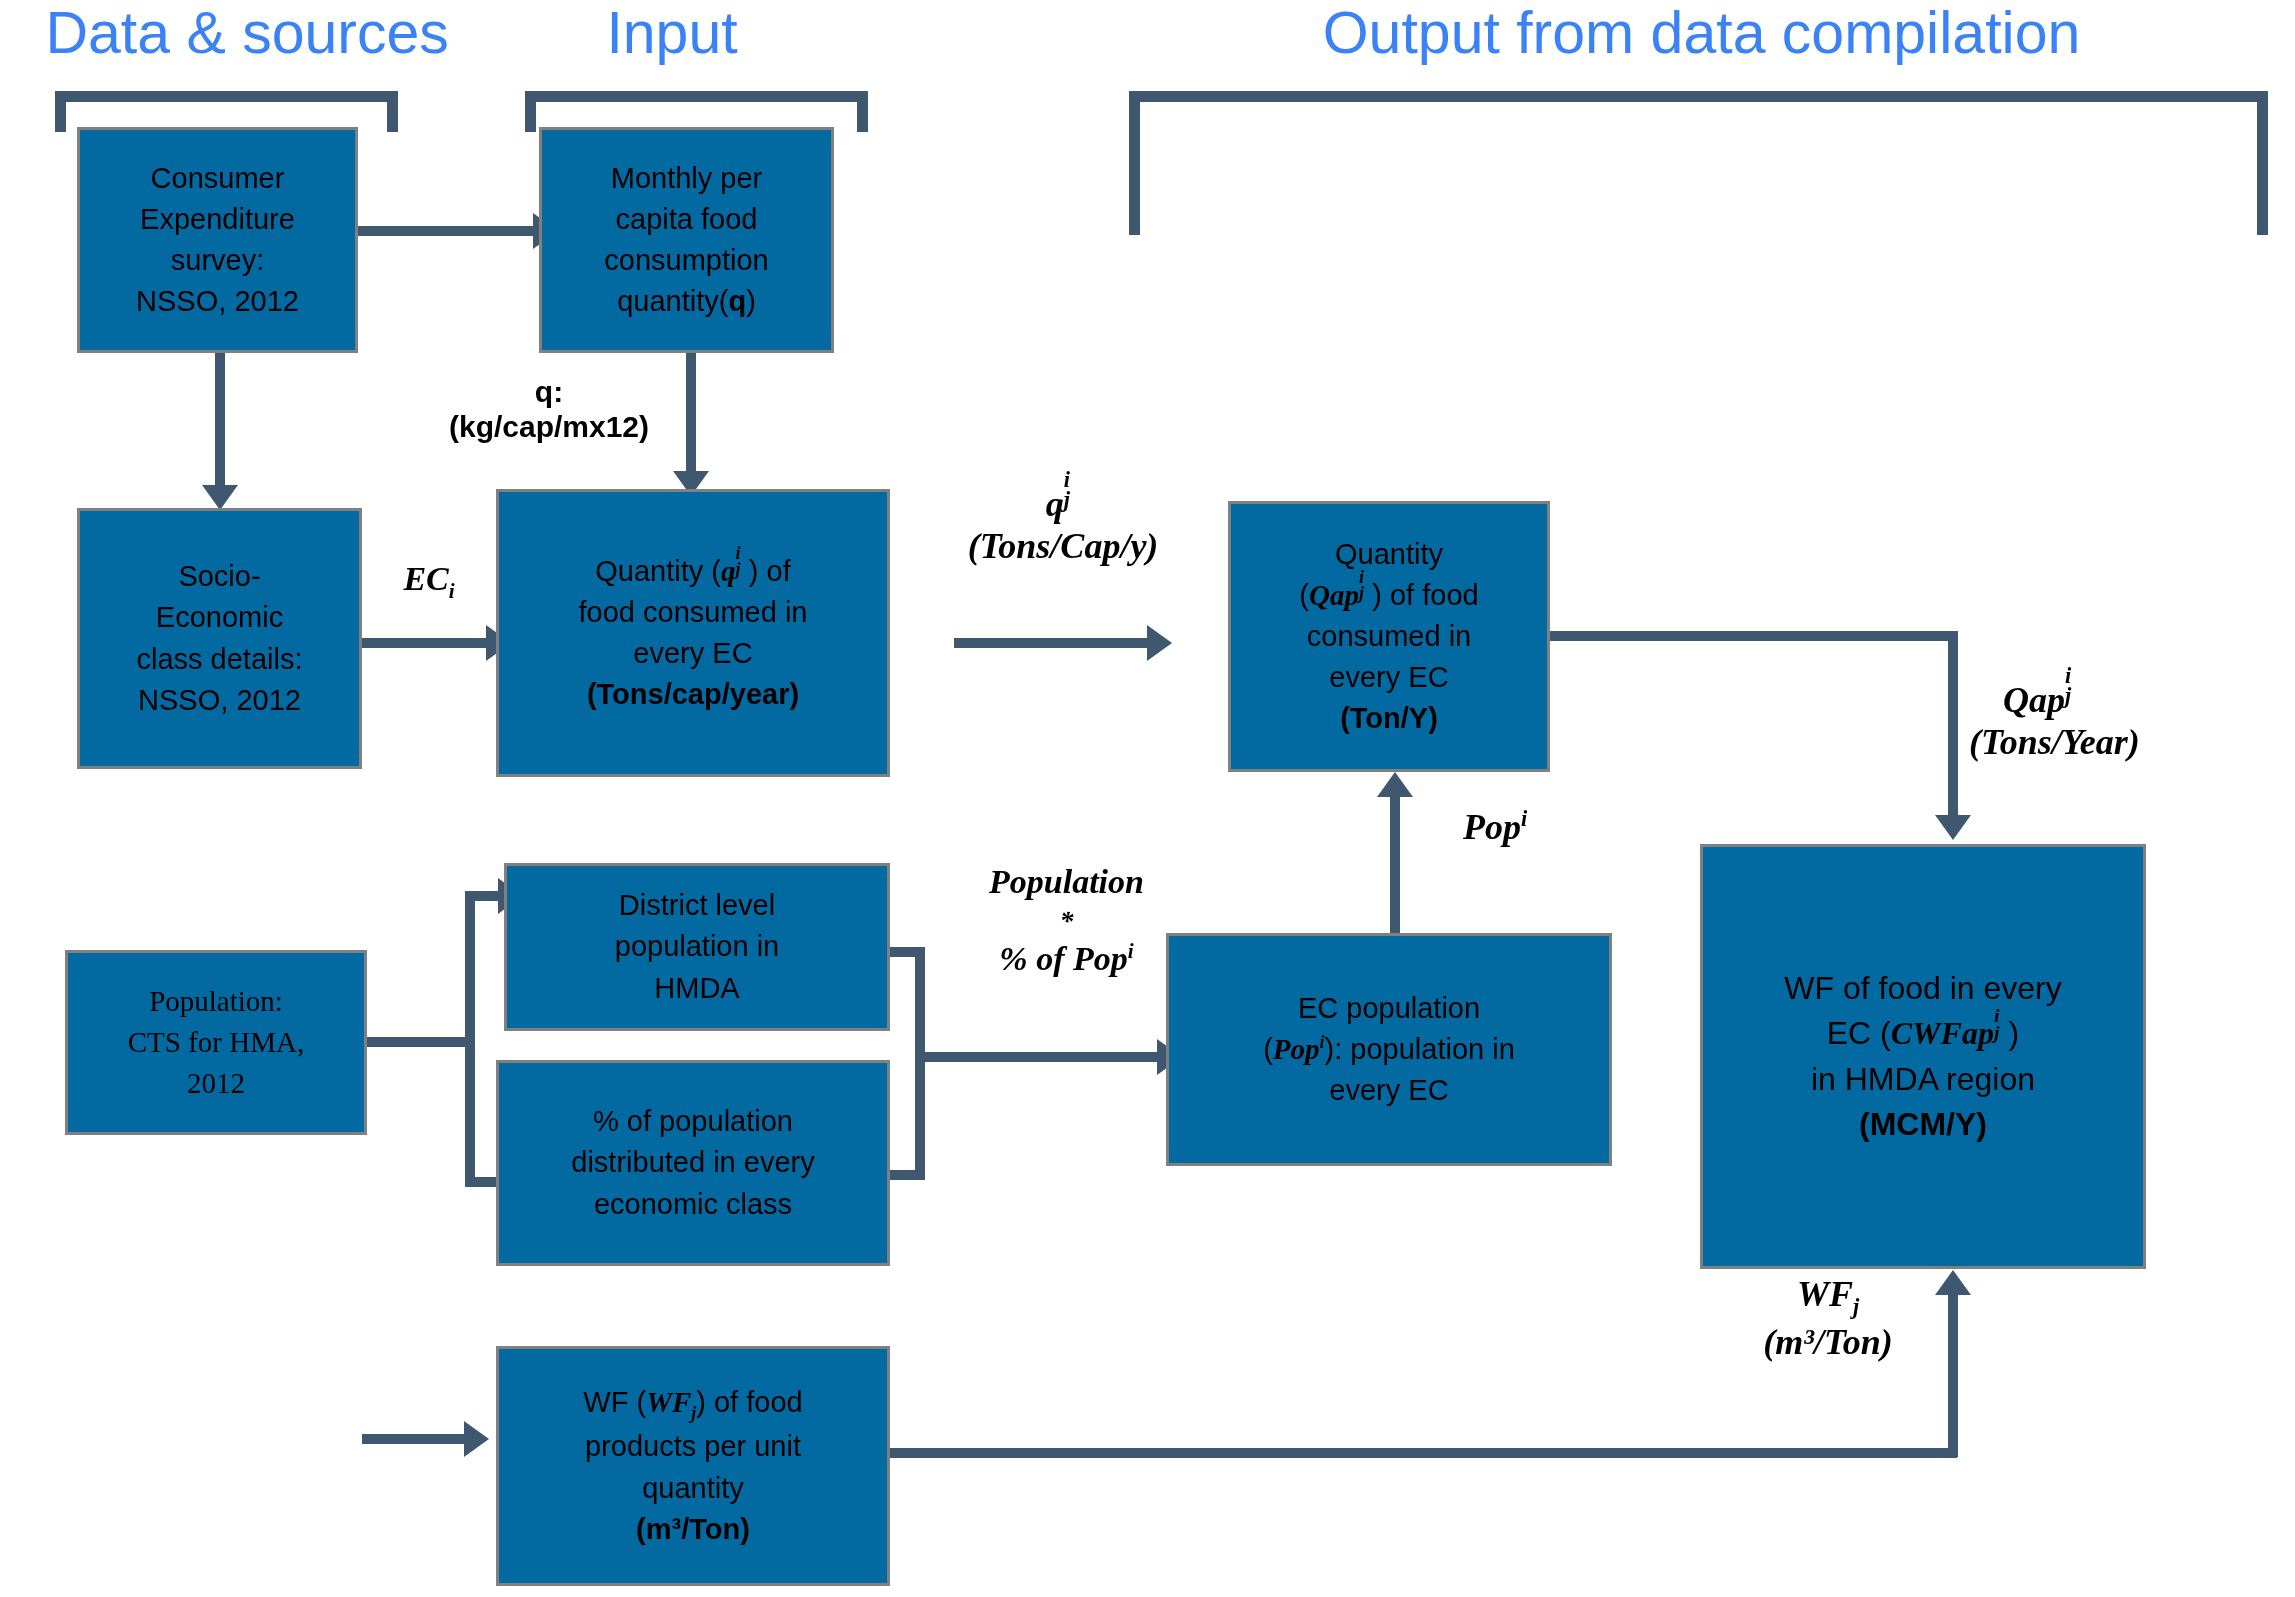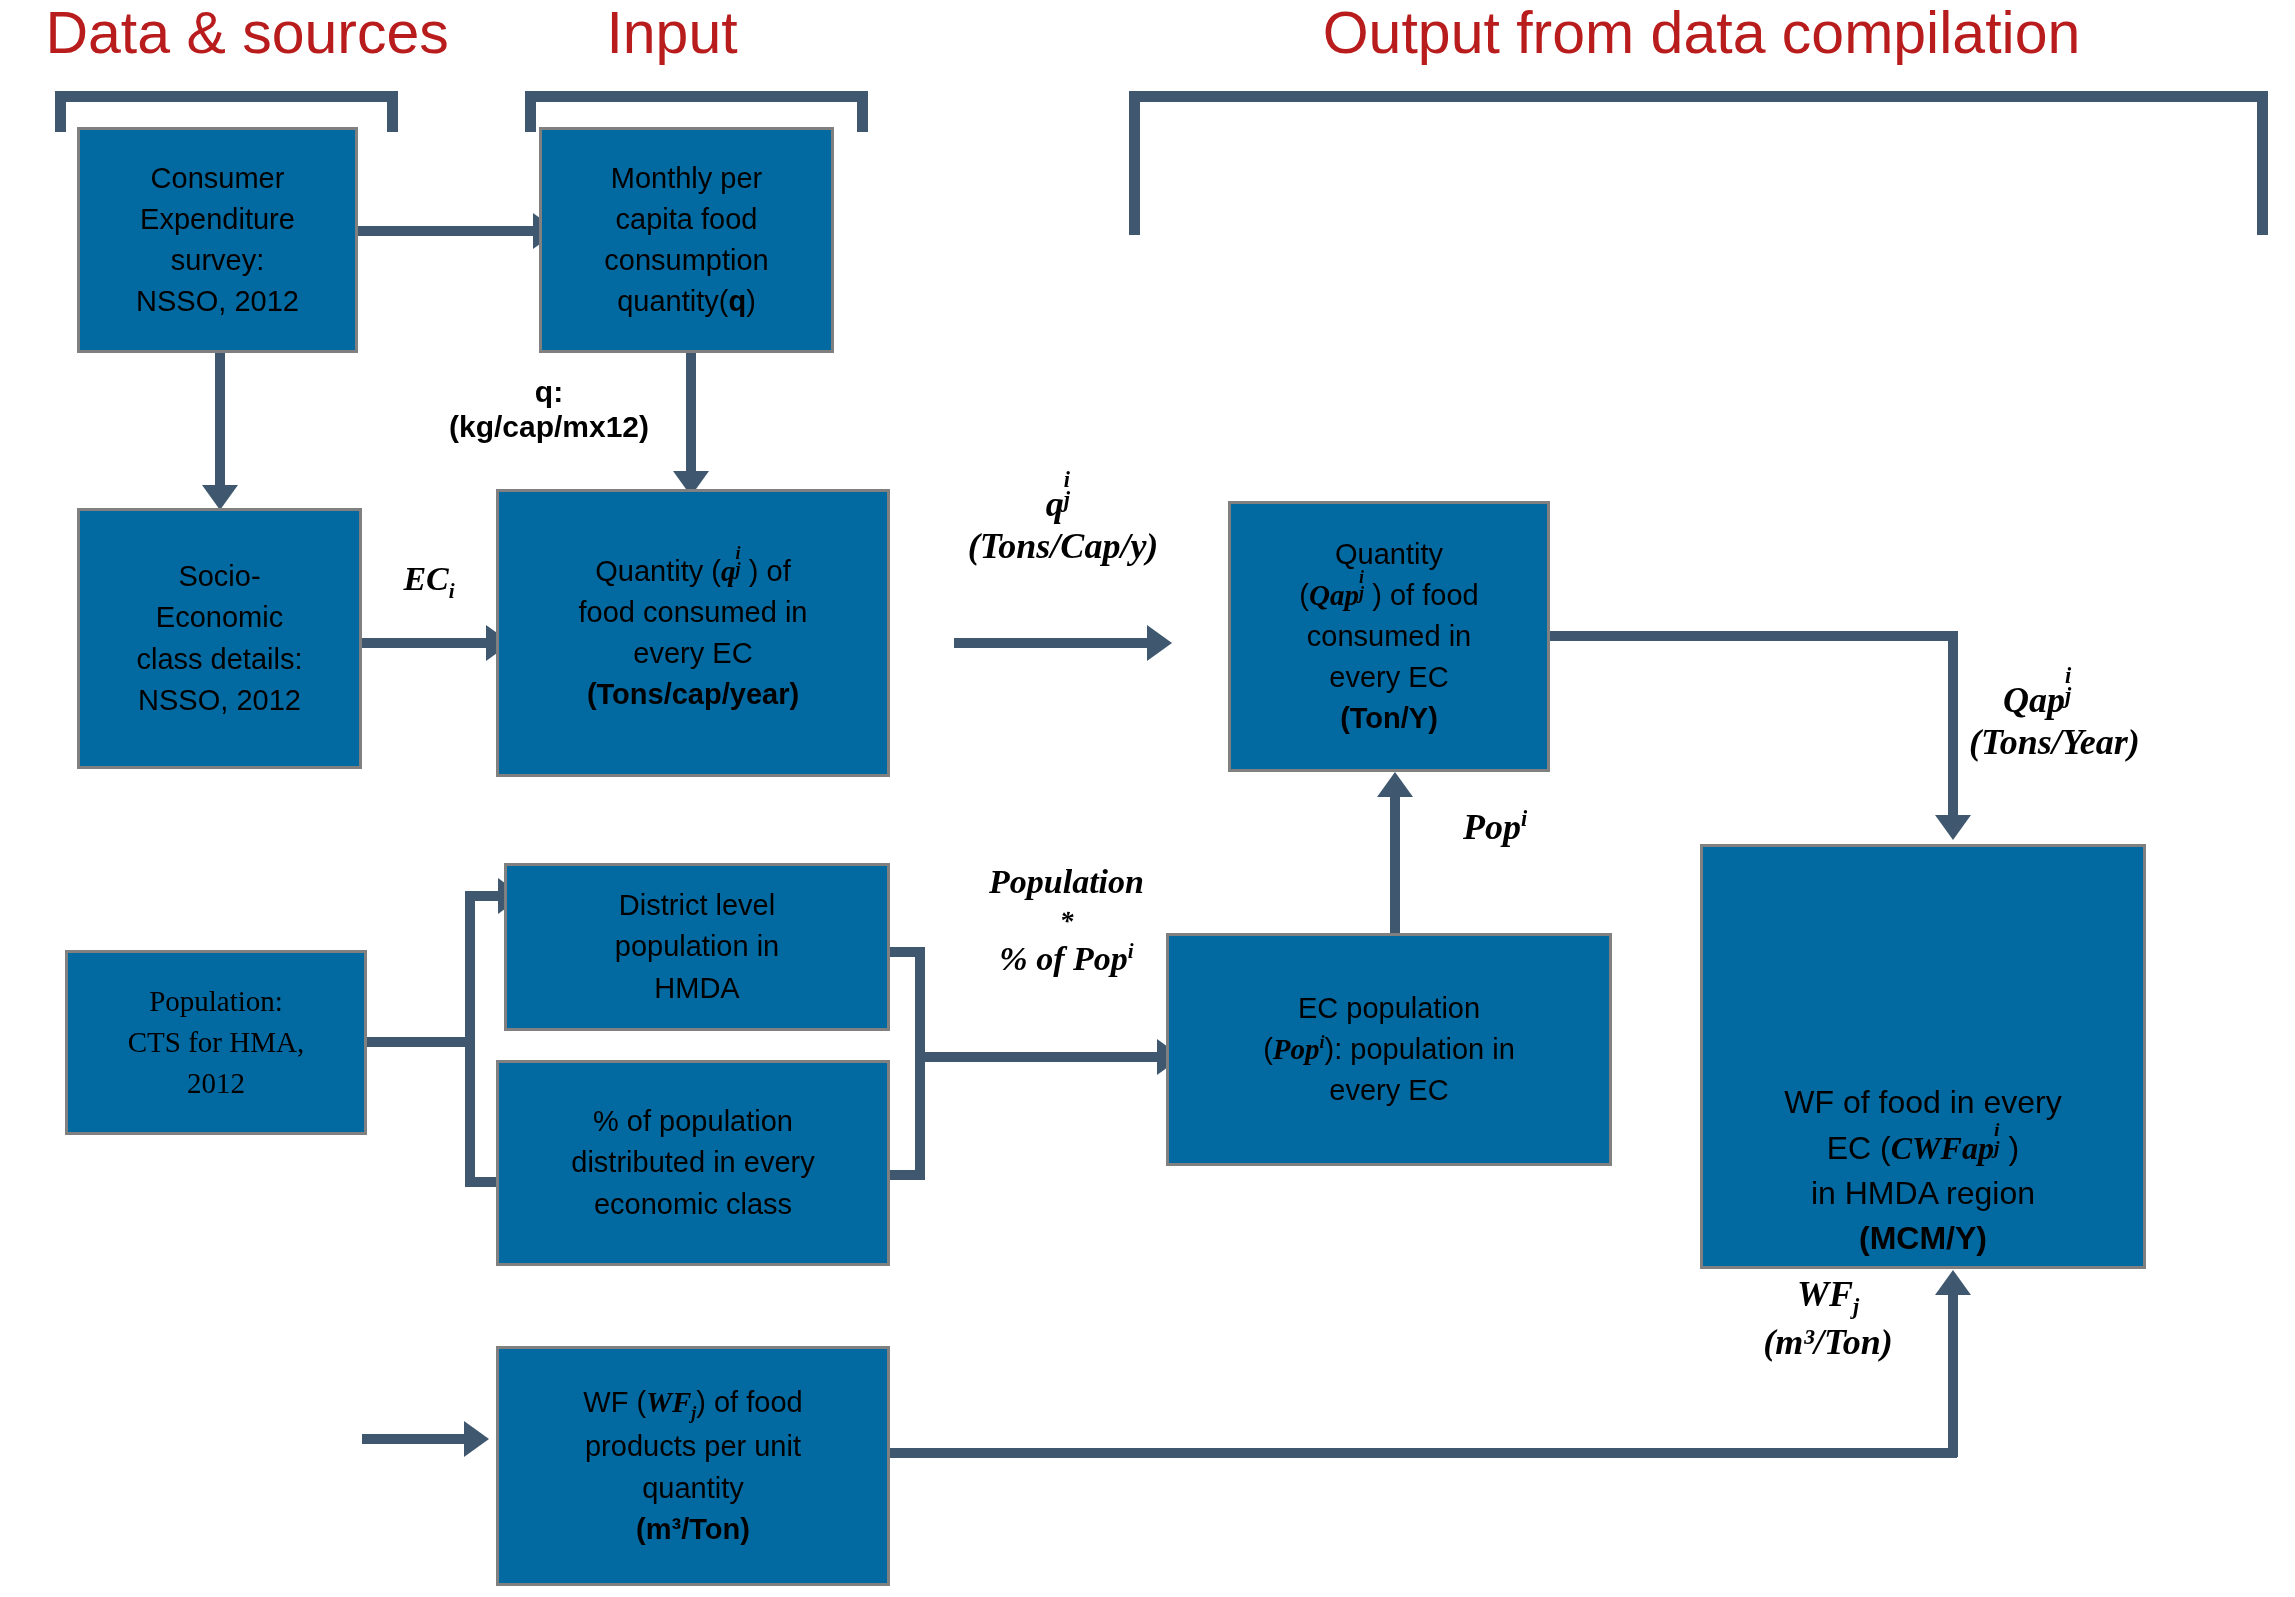--- a/index.html
+++ b/index.html
@@ -15,21 +15,21 @@
     font-family: "Liberation Sans", sans-serif;
     overflow: hidden;
   }
 
   
   .section-title {
     position: absolute;
     font-family: "Liberation Sans", sans-serif;
     font-size: 59px;
     line-height: 1.0;
-    color: #b91c1c;
+    color: #3b82f6;
     white-space: nowrap;
     text-align: center;
   }
 
   
   .bracket {
     position: absolute;
     box-sizing: border-box;
     border-top: 11.7px solid #3f586f;
     border-left: 11.7px solid #3f586f;
@@ -279,21 +279,21 @@
     <div class="txt">
       <div>
         <span>WF (</span><span class="mi">WF</span><sub class="sb">j</sub><span>) of food</span>
       </div>
       <div>products per unit</div>
       <div>quantity</div>
       <div class="bold">(m³/Ton)</div>
     </div>
   </div>
 
-  <div class="box" style="left:1700px; top:844px; width:446px; height:425px; font-size:32px;align-items:flex-end;">
+  <div class="box" style="left:1700px; top:844px; width:446px; height:425px; font-size:32px;">
     <div class="txt">
       <div>WF of food in every</div>
       <div>
         <span>EC (</span><span class="mi">CWFap</span><span class="stack"><span class="up">i</span><span class="dn">j</span></span><span>)</span>
       </div>
       <div>in HMDA region</div>
       <div class="bold">(MCM/Y)</div>
     </div>
   </div>
 

